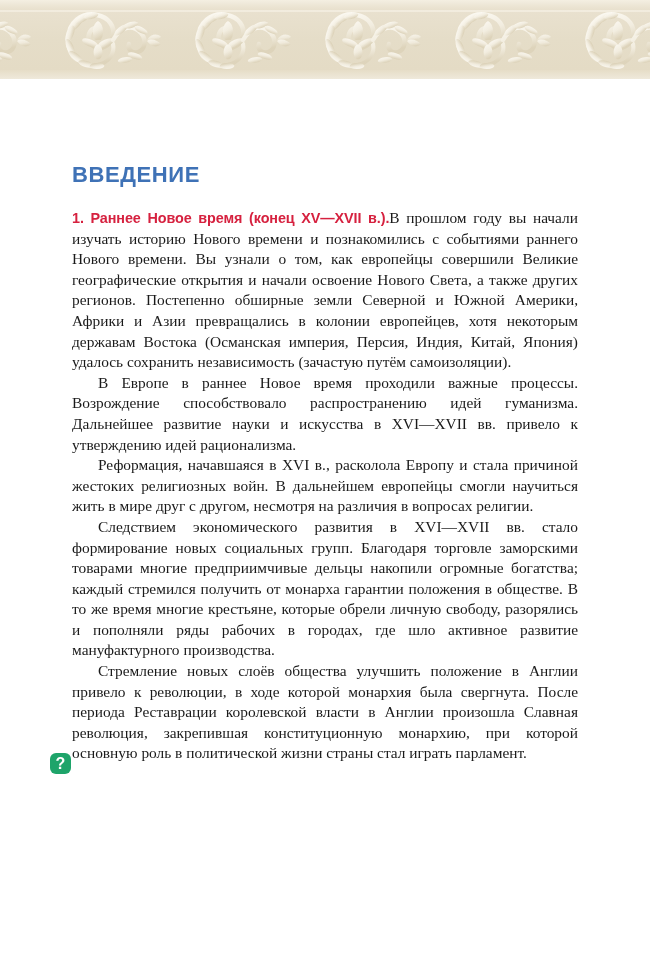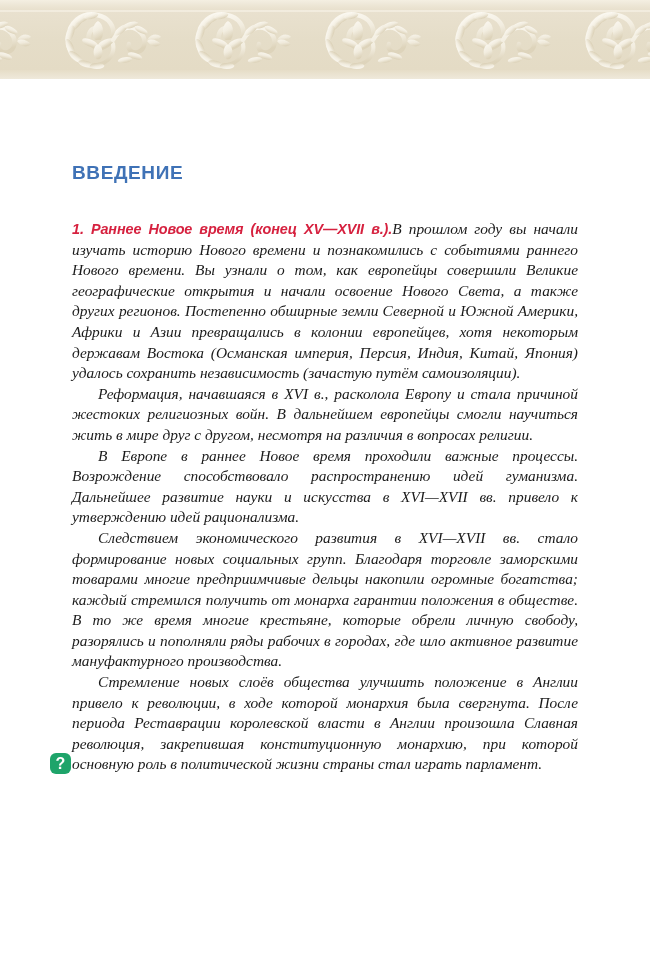--- a/index.html
+++ b/index.html
@@ -56,31 +56,30 @@
     height: 875px;
     background: #ffffff;
   }
 
   .section-heading {
     position: absolute;
     left: 72px;
     top: 83px;
     font-family: "Liberation Sans", sans-serif;
     font-weight: bold;
-    font-size: 19px;
+    font-size: 22px;
     letter-spacing: 0.6px;
     color: #3f72b6;
   }
 
   .article {
     position: absolute;
     left: 72px;
-    top: 140px;
+    top: 129px;
     width: 506px;
-    font-style: italic;
   }
 
   .para {
     margin: 0;
     text-align: justify;
     text-justify: inter-word;
     font-family: "Liberation Serif", serif;
     font-size: 15.4px;
     line-height: 20.6px;
     color: #1a1a1a;
@@ -217,22 +216,22 @@
 <div class="page-content">
 
   <div class="section-heading">ВВЕДЕНИЕ</div>
 
   <div class="article">
 
     <p class="para first">
       <span class="lead-label">1. Раннее Новое время (конец XV—XVII в.).</span><span>В прошлом году вы начали изучать историю Нового времени и познакомились с событиями раннего Нового времени. Вы узнали о том, как европейцы совершили Великие географические открытия и начали освоение Нового Света, а также других регионов. Постепенно обширные земли Северной и Южной Америки, Африки и Азии превращались в колонии европейцев, хотя некоторым державам Востока (Османская империя, Персия, Индия, Китай, Япония) удалось сохранить независимость (зачастую путём самоизоляции).</span>
     </p>
 
+    <p class="para">В Европе в раннее Новое время проходили важные процессы. Возрождение способствовало распространению идей гуманизма. Дальнейшее развитие науки и искусства в XVI—XVII вв. привело к утверждению идей рационализма.</p>
     <p class="para">Реформация, начавшаяся в XVI в., расколола Европу и стала причиной жестоких религиозных войн. В дальнейшем европейцы смогли научиться жить в мире друг с другом, несмотря на различия в вопросах религии.</p>
-    <p class="para">В Европе в раннее Новое время проходили важные процессы. Возрождение способствовало распространению идей гуманизма. Дальнейшее развитие науки и искусства в XVI—XVII вв. привело к утверждению идей рационализма.</p>
     <p class="para">Следствием экономического развития в XVI—XVII вв. стало формирование новых социальных групп. Благодаря торговле заморскими товарами многие предприимчивые дельцы накопили огромные богатства; каждый стремился получить от монарха гарантии положения в обществе. В то же время многие крестьяне, которые обрели личную свободу, разорялись и пополняли ряды рабочих в городах, где шло активное развитие мануфактурного производства.</p>
     <p class="para">Стремление новых слоёв общества улучшить положение в Англии привело к революции, в ходе которой монархия была свергнута. После периода Реставрации королевской власти в Англии произошла Славная революция, закрепившая конституционную монархию, при которой основную роль в политической жизни страны стал играть парламент.</p>
 
   </div>
 
   <div class="questions">
     <div class="q-icon">?</div>
     <ul class="q-list">
     </ul>
   </div>

